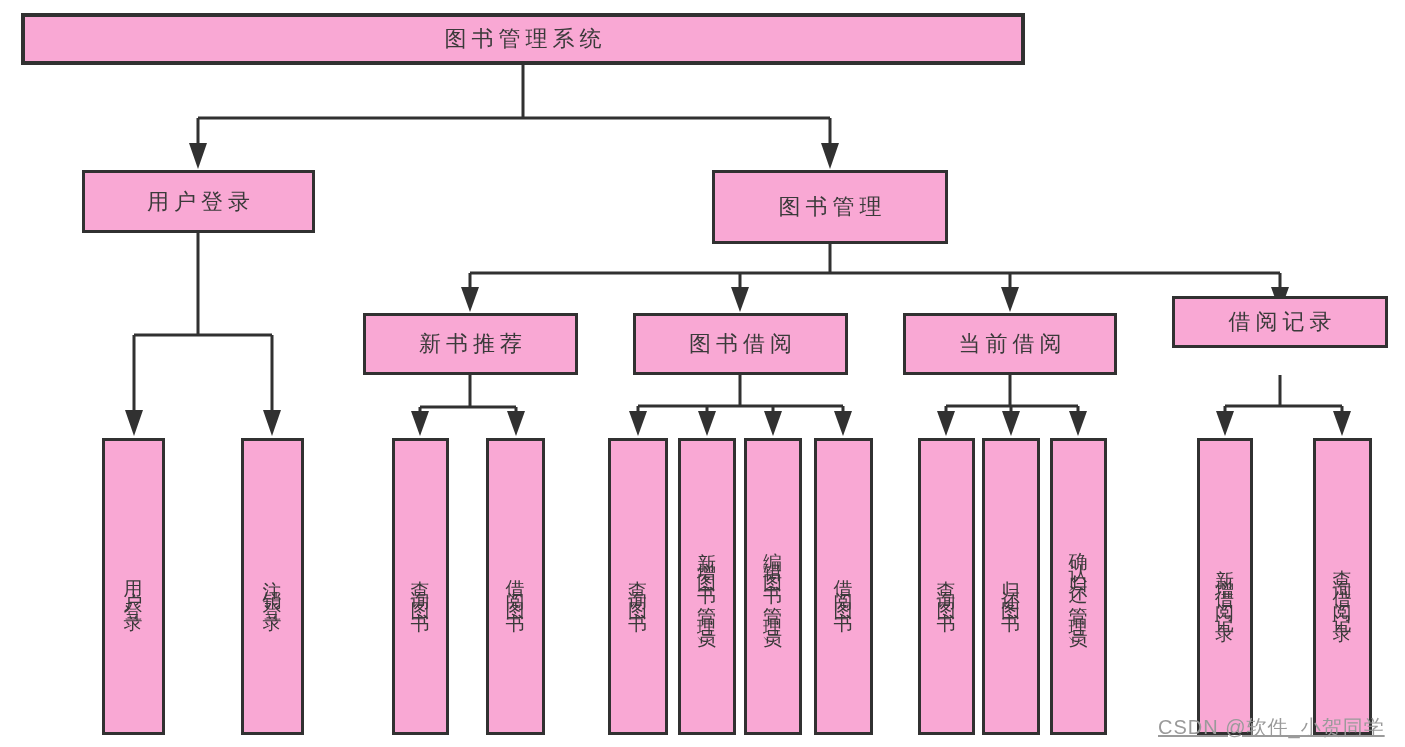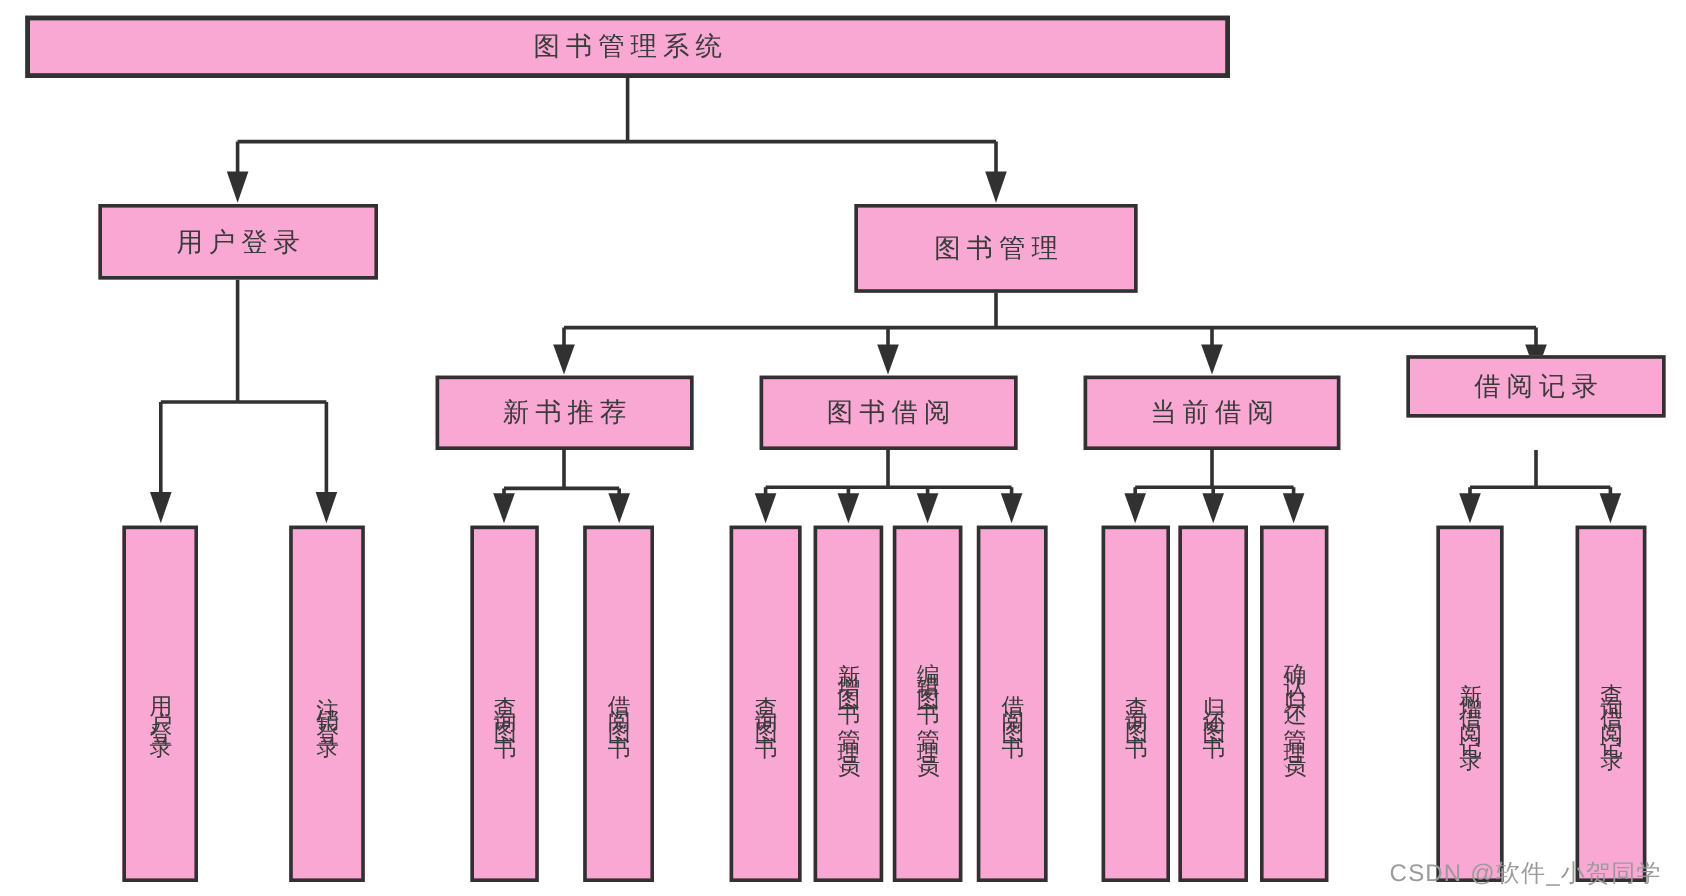--- a/index.html
+++ b/index.html
@@ -18,21 +18,21 @@
     font-size:22px;letter-spacing:5px;text-indent:5px;white-space:nowrap;
     color:#3a3a3a;
   }
   .label-v{
     writing-mode:vertical-rl;text-orientation:mixed;
     font-size:19px;line-height:1;letter-spacing:11px;
     color:#3a3a3a;white-space:nowrap;
   }
   .watermark{
     position:absolute;left:1158px;top:714px;z-index:3;
-    font-size:20px;letter-spacing:1px;color:#9a9a9a;white-space:nowrap;
+    font-size:20px;letter-spacing:1px;color:#9a9a9a;white-space:nowrap;text-decoration:underline;
   }
 </style>
 </head>
 <body>
 
 <div class="stage">
 
   <svg class="connectors" width="1405" height="747" viewBox="0 0 1405 747" xmlns="http://www.w3.org/2000/svg">
     <g stroke="#313131" stroke-width="3" fill="none">
 

